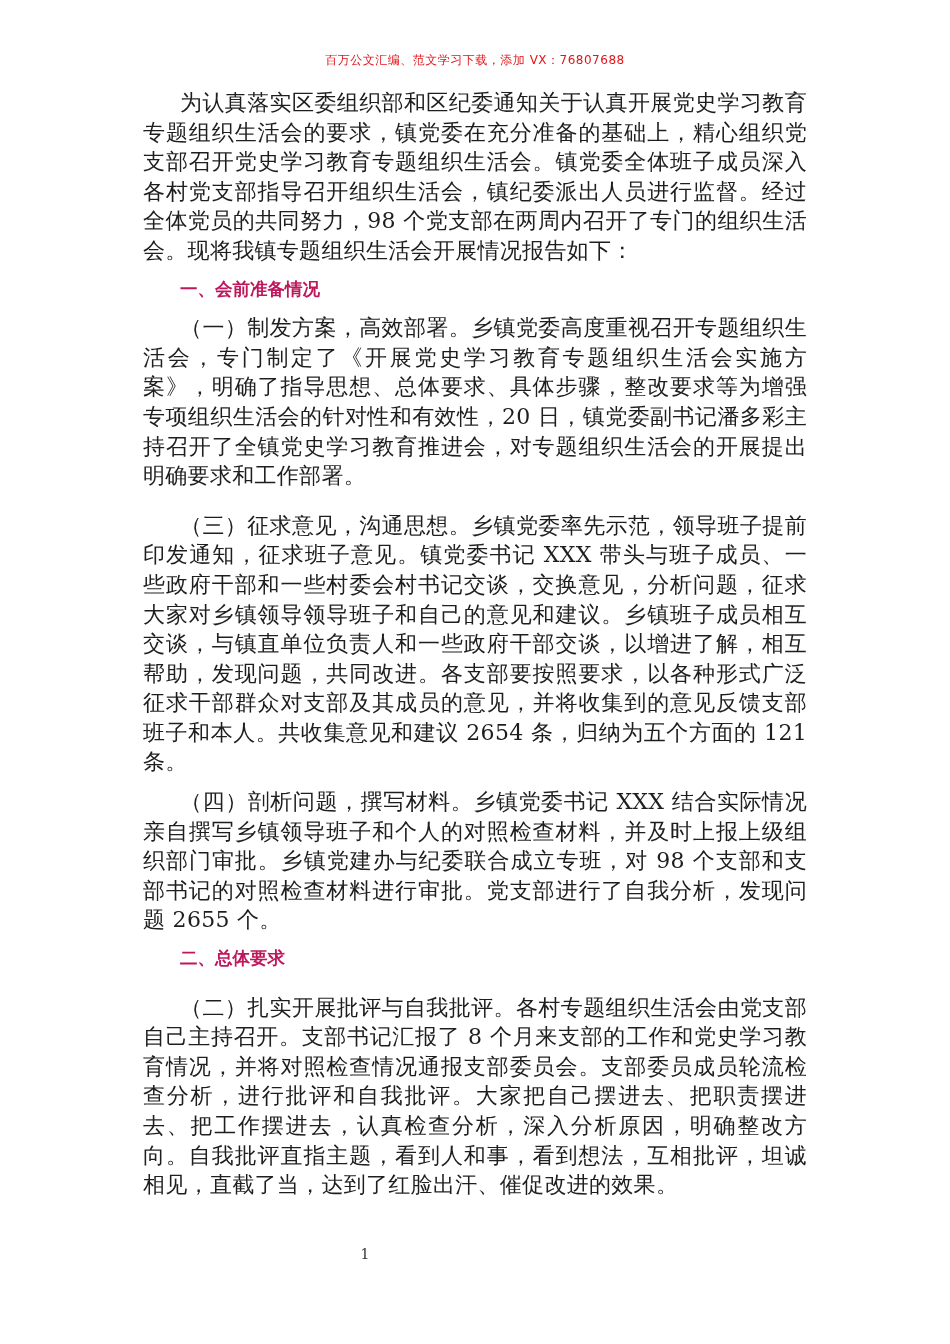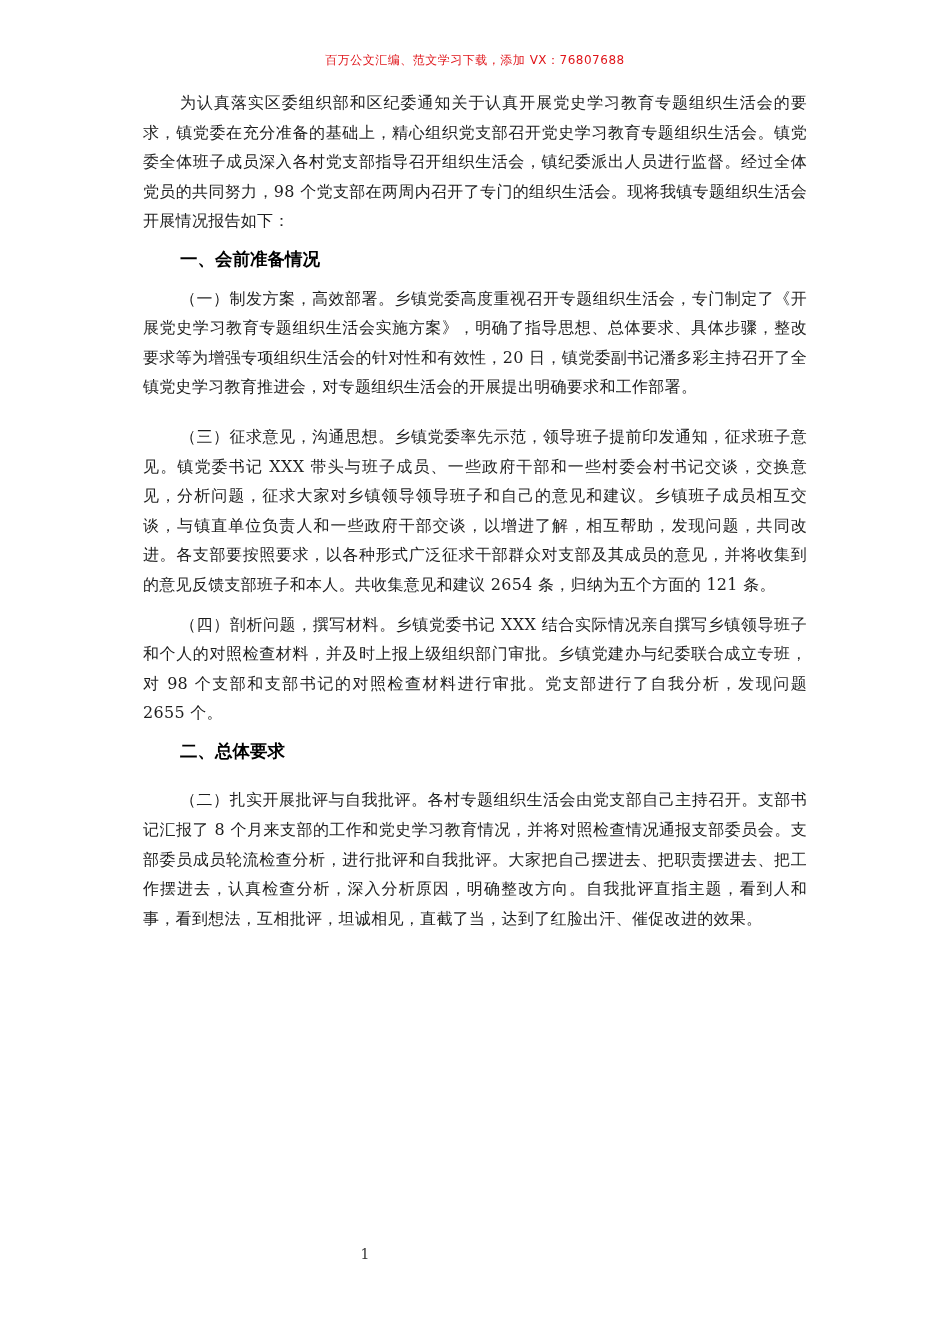--- a/index.html
+++ b/index.html
@@ -36,35 +36,35 @@
       letter-spacing: 0.5px;
     }
     .content {
       position: absolute;
       left: 143px;
       top: 88px;
       width: 664px;
     }
     .para {
       margin: 0;
-      font-size: 16px;
+      font-size: 22px;
       line-height: 29.6px;
       text-indent: 37px;
       text-align: justify;
       color: #1e1e1e;
       letter-spacing: 0.3px;
     }
     .heading {
       margin: 0;
       font-family: "DejaVu Sans", "Liberation Sans", sans-serif;
       font-weight: bold;
       font-size: 17.5px;
       line-height: 29.6px;
       text-indent: 37px;
-      color: #000000;
+      color: #be185d;
     }
     .gap-s { height: 9px; }
     .gap-m { height: 10px; }
     .page-number {
       position: absolute;
       top: 1246px;
       left: 355px;
       width: 20px;
       text-align: center;
       font-family: "DejaVu Serif", "Liberation Serif", serif;

